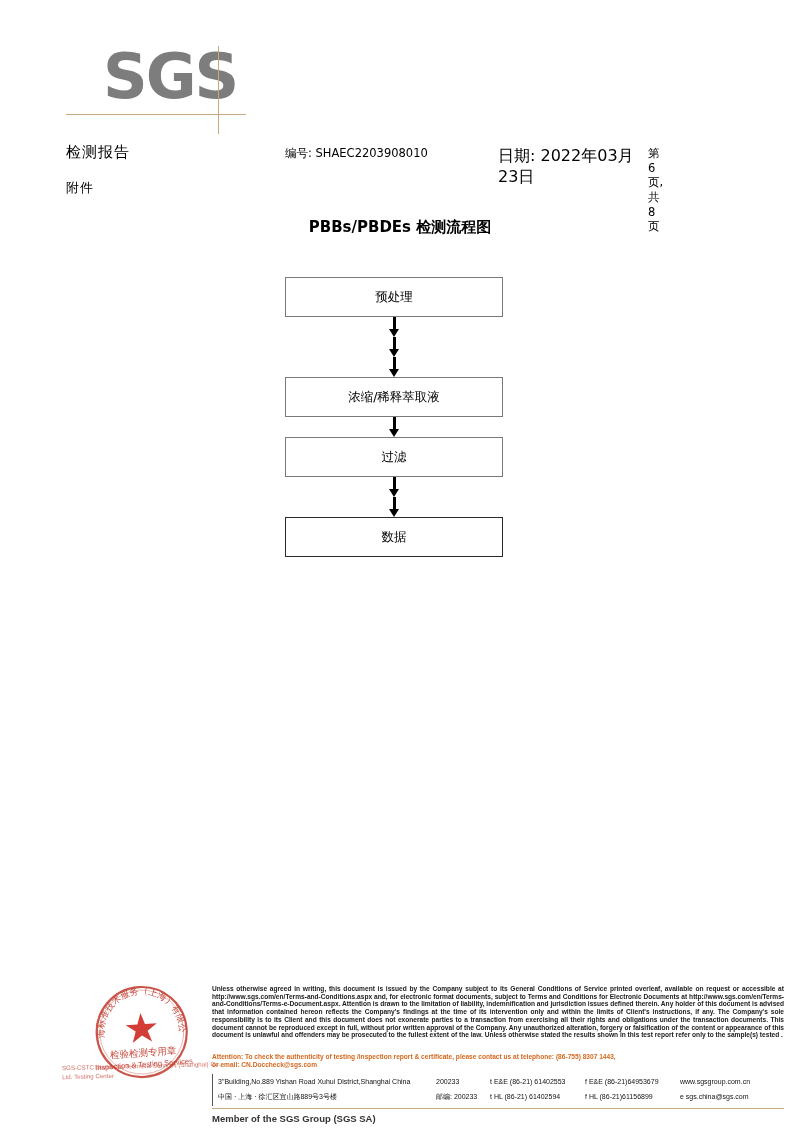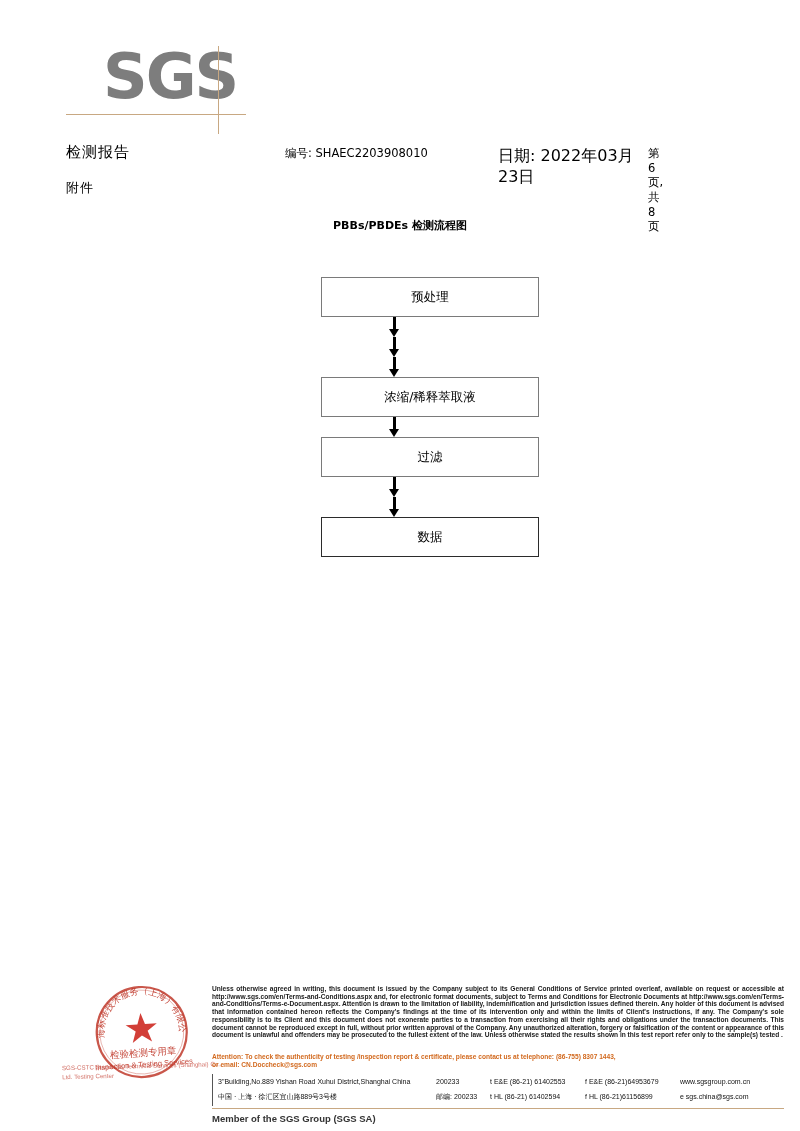--- a/index.html
+++ b/index.html
@@ -84,21 +84,21 @@
     font-size: 11.5px;
     font-family: "DejaVu Sans", sans-serif;
   }
 
   
   #flow-title {
     position: absolute;
     left: 0; top: 218px;
     width: 800px;
     text-align: center;
-    font-size: 11px;
+    font-size: 15px;
     font-weight: bold;
     font-family: "DejaVu Sans", sans-serif;
   }
   #flowchart {
     position: absolute;
     left: 285px; top: 277px;
     width: 220px;
   }
   .flow-step {
     position: relative;
@@ -106,21 +106,20 @@
     height: 40px;
     border: 1px solid #7a7a7a;
     background: #ffffff;
     box-sizing: border-box;
     display: flex;
     align-items: center;
     justify-content: center;
     font-size: 12.5px;
     font-family: "DejaVu Sans", sans-serif;
     color: #000;
-    margin-left: 36px;
   }
   .flow-step.emphasis {
     border: 1.6px solid #2b2b2b;
   }
   .flow-arrow {
     position: relative;
     width: 218px;
     height: 20px;
   }
   .flow-arrow .shaft {

